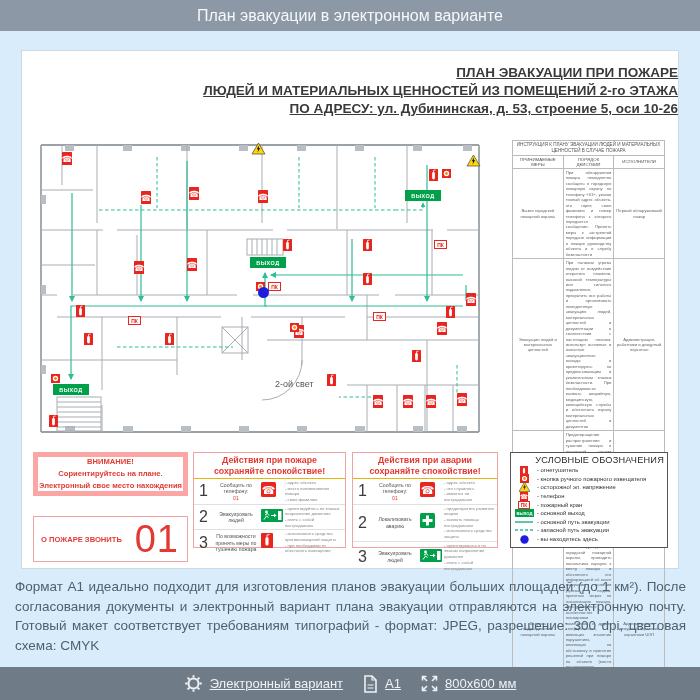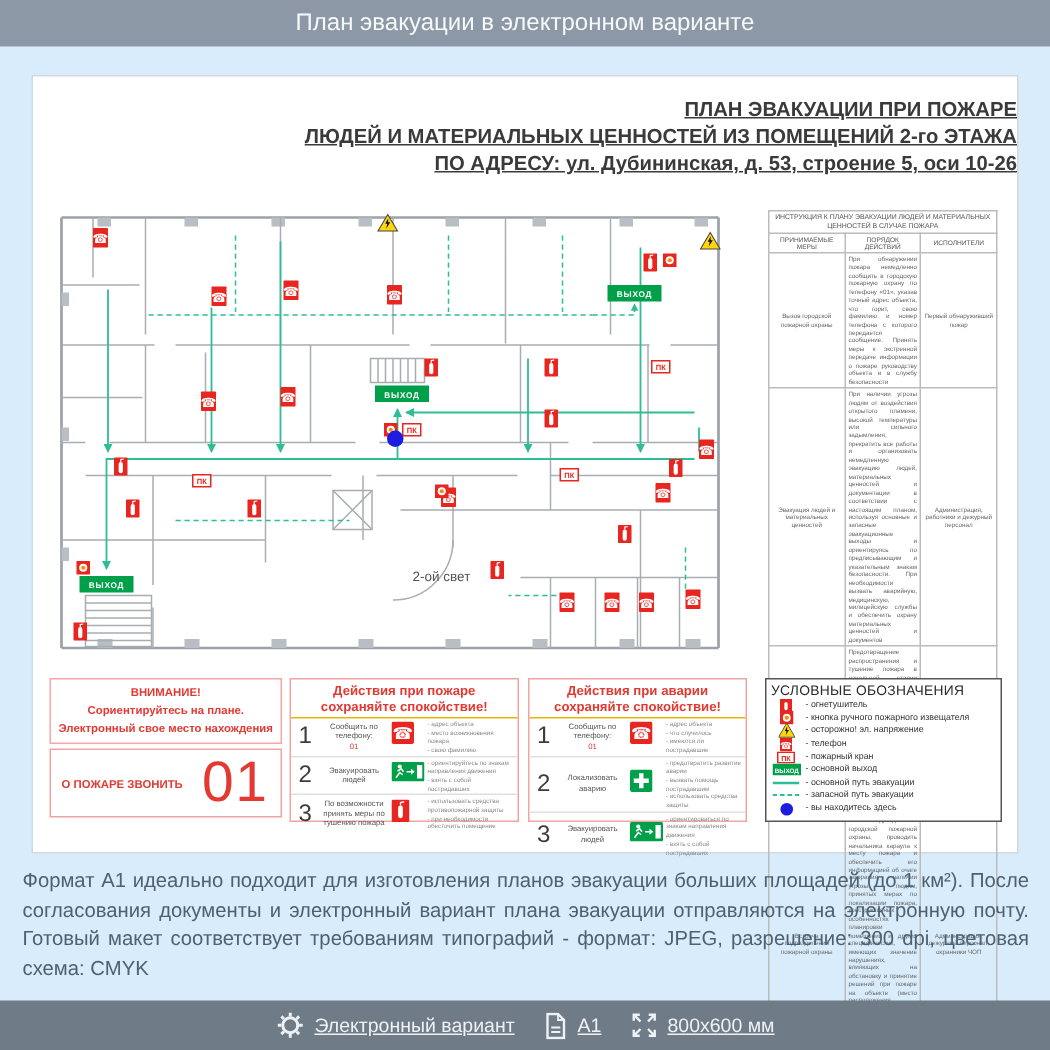--- a/index.html
+++ b/index.html
@@ -15,41 +15,41 @@
   .inst{position:absolute;left:490px;top:89px;width:153px;color:#666;}
   .inst table{border-collapse:collapse;width:153px;table-layout:fixed;}
   .inst td,.inst th{border:1px solid #bcbcbc;padding:1px 2px;font-weight:normal;vertical-align:middle;}
   .inst .t-title{font-size:4.6px;line-height:1.3;text-align:center;color:#555;}
   .inst th{font-size:4.4px;text-align:center;color:#555;}
   .inst td{font-size:4.2px;line-height:1.3;}
   .inst td.c1{width:40px;text-align:center;}
   .inst td.c2{width:77px;text-align:justify;}
   .inst td.c3{width:32px;text-align:center;}
   .attention{position:absolute;left:11px;top:401px;width:155px;height:94px;}
-  .att-top{border:1px solid #fca5a5;height:44px;box-sizing:border-box;display:flex;flex-direction:column;
+  .att-top{border:5px solid #fca5a5;height:44px;box-sizing:border-box;display:flex;flex-direction:column;
            justify-content:center;text-align:center;color:#e23a33;font-size:7.6px;line-height:1.55;font-weight:bold;}
-  .att-bot{border:1px solid #f0a4a4;margin-top:3px;height:46px;box-sizing:border-box;display:flex;
+  .att-bot{border:1px solid #f0a4a4;margin-top:20px;height:46px;box-sizing:border-box;display:flex;
            align-items:center;color:#e23a33;}
   .att-bot .lbl{font-size:7.6px;padding-left:7px;font-weight:bold;}
   .att-bot .num{font-size:38px;margin-left:auto;padding-right:8px;font-weight:normal;letter-spacing:1px;}
   .actions{position:absolute;top:401px;height:96px;border:1px solid #f0a4a4;box-sizing:border-box;background:#fff;}
   .actions.fire{left:171px;width:153px;}
   .actions.acc{left:330px;width:146px;}
   .act-head{color:#e23a33;font-weight:bold;font-size:8.8px;line-height:1.2;text-align:center;
             padding:2px 0 2px;border-bottom:1px solid #eab308;}
   .act-row{display:grid;grid-template-columns:15px 46px 22px auto;gap:2px;align-items:center;
            border-bottom:1px solid #e0e0e0;padding:1px 2px;min-height:22px;box-sizing:border-box;}
   .act-row:last-child{border-bottom:none;}
   .act-num{font-size:16px;color:#3c3c3c;text-align:center;}
   .act-txt{font-size:5.2px;color:#555;text-align:center;line-height:1.25;}
   .act-txt .accent{color:#e23a33;display:block;}
   .act-notes{font-size:4.2px;color:#888;line-height:1.35;text-align:left;}
   .legend{position:absolute;left:488px;top:401px;width:158px;height:96px;border:1px solid #555;
           box-sizing:border-box;background:#fff;padding:2px 3px;}
-  .leg-title{font-size:9.2px;color:#2b2b2b;text-align:left;letter-spacing:0.2px;margin-bottom:1px;}
+  .leg-title{font-size:9.2px;color:#2b2b2b;text-align:right;letter-spacing:0.2px;margin-bottom:1px;}
   .leg-item{display:flex;align-items:center;gap:3px;height:8.6px;}
   .leg-item .ic{width:20px;display:flex;justify-content:center;flex:0 0 20px;}
   .leg-item .tx{font-size:5.9px;color:#333;white-space:nowrap;}
   .desc{position:absolute;left:15px;top:577px;width:671px;font-size:13.5px;line-height:19.5px;
         color:#4e6171;text-align:justify;}
   .footer{position:absolute;left:0;bottom:0;width:700px;height:33px;background:#6f7b87;
           display:flex;align-items:center;justify-content:center;gap:20px;color:#eef2f5;font-size:13px;text-decoration:underline;}
   .f-item{display:flex;align-items:center;gap:7px;}
   svg text{font-family:"Liberation Sans",sans-serif;}
 </style>

